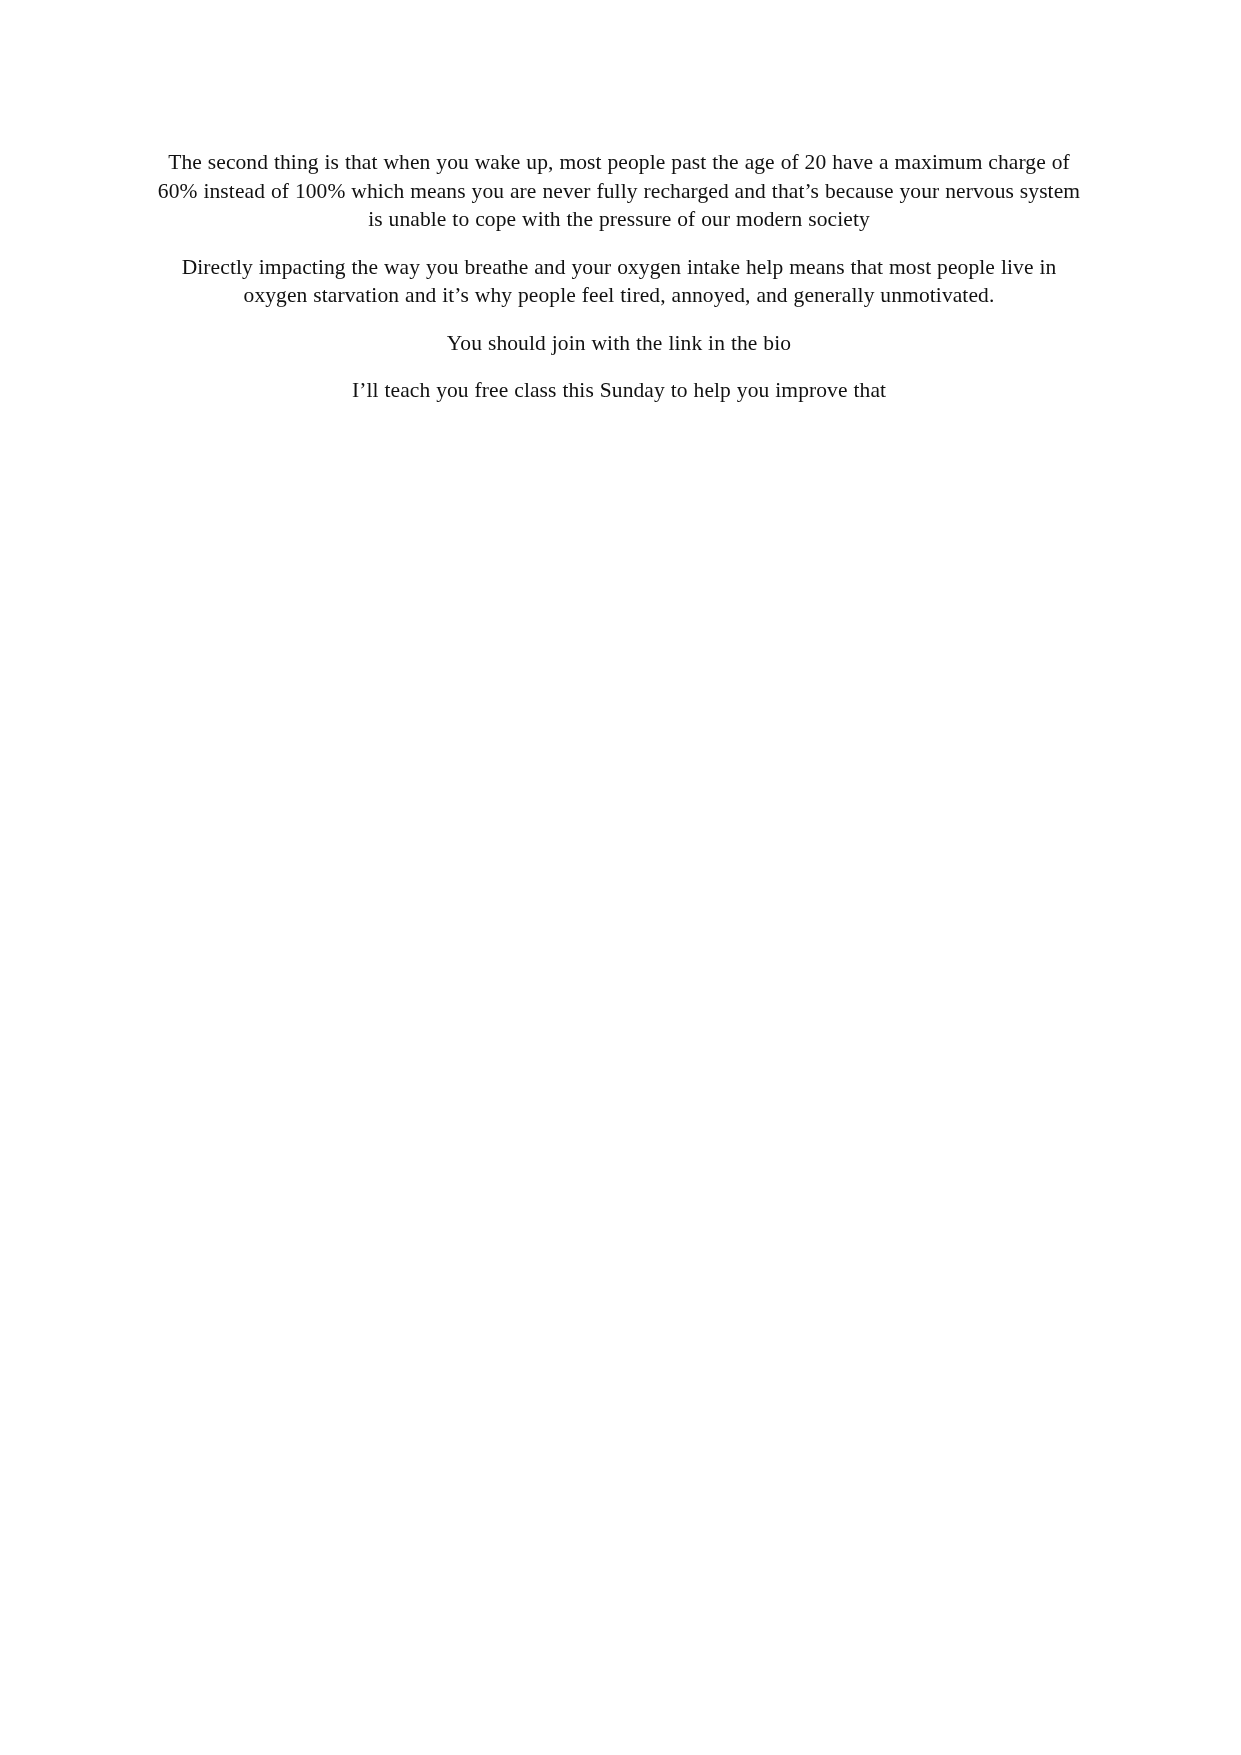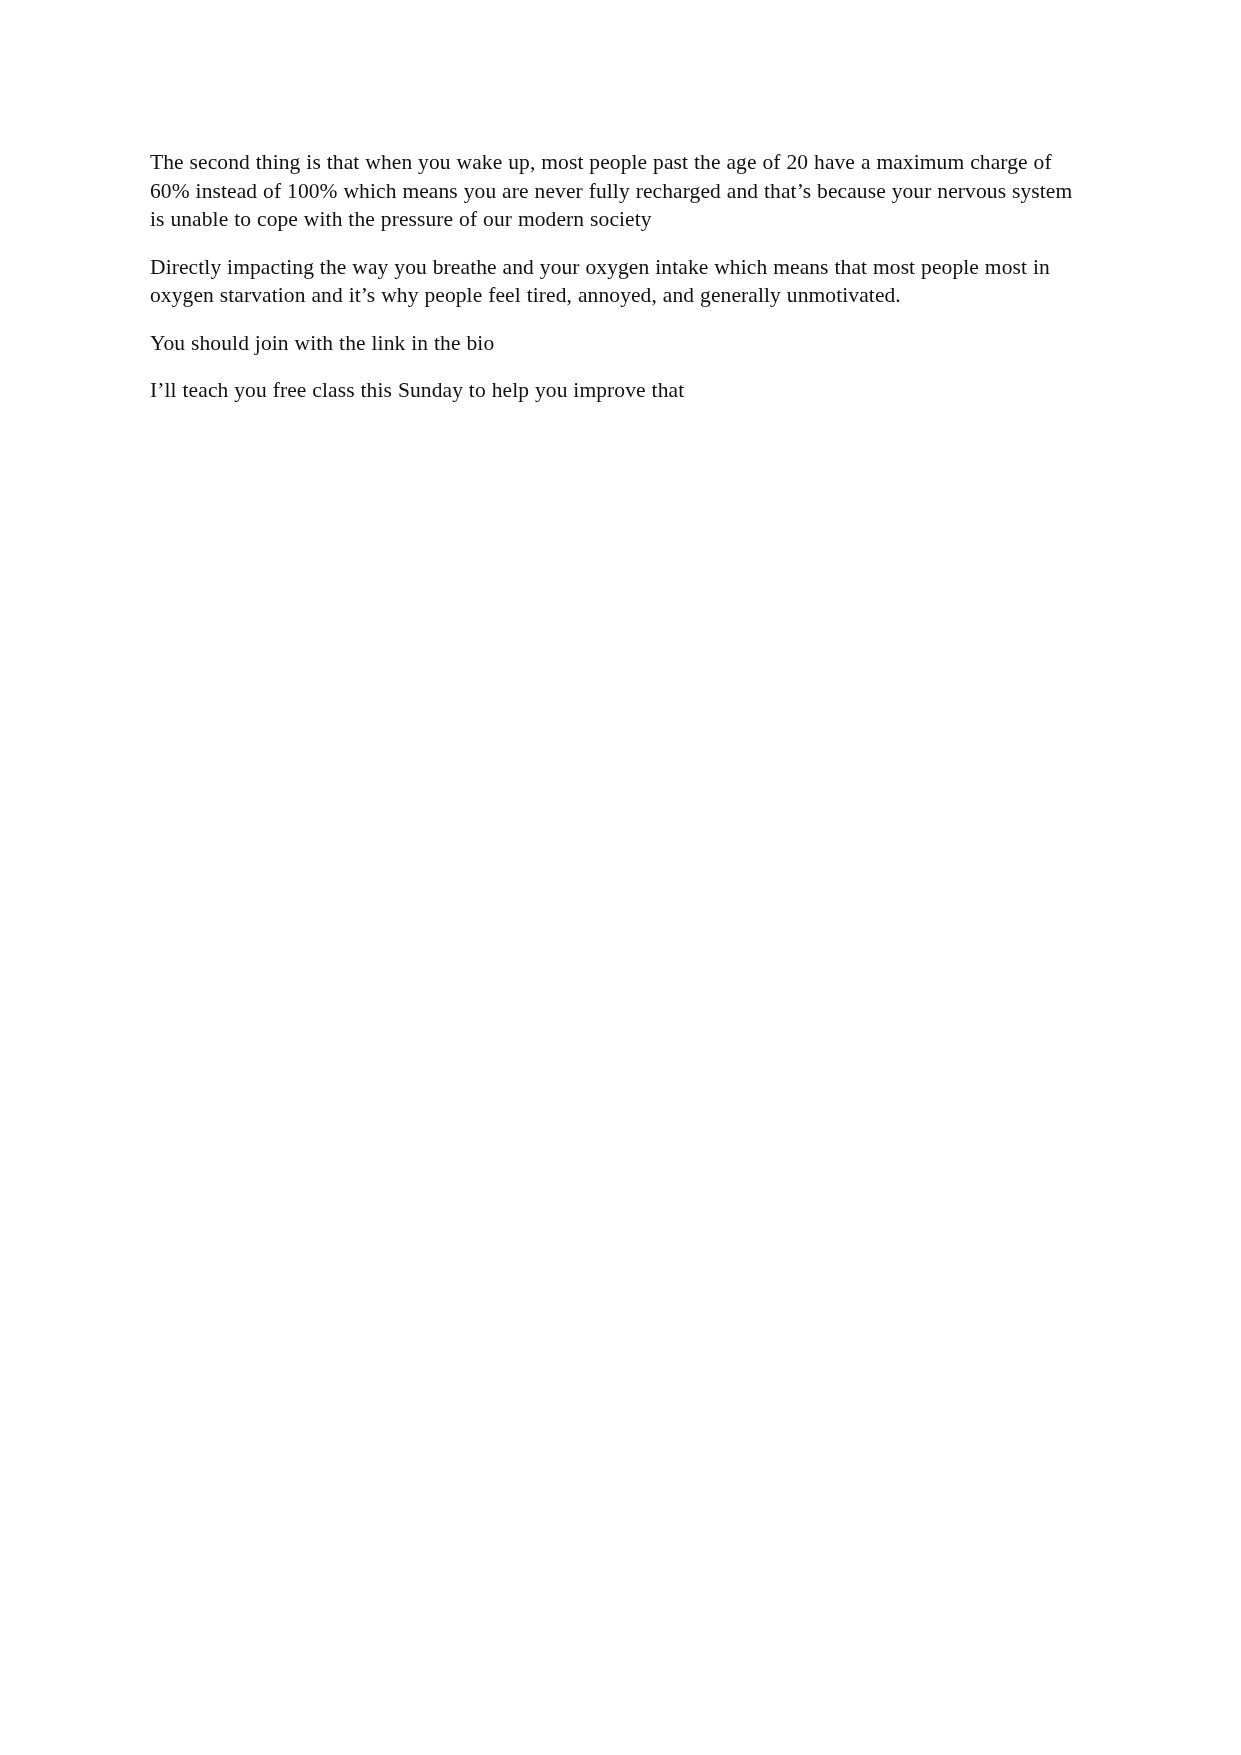--- a/index.html
+++ b/index.html
@@ -28,31 +28,31 @@
     left: 150px;
     top: 148px;
     width: 938px;
   }
   .para {
     font-family: "Liberation Serif", serif;
     font-size: 21.5px;
     line-height: 28.5px;
     color: #111111;
     margin: 0 0 19px 0;
-    text-align: left;
+    text-align: center;
     letter-spacing: 0.1px;
     word-spacing: 0.4px;
   }
   .para:last-child {
     margin-bottom: 0;
   }
 </style>
 </head>
 <body>
 
 <div class="page">
   <div class="content">
     <p class="para">The second thing is that when you wake up, most people past the age of 20 have a maximum charge of 60% instead of 100% which means you are never fully recharged and that’s because your nervous system is unable to cope with the pressure of our modern society</p>
-    <p class="para">Directly impacting the way you breathe and your oxygen intake which means that most people most in oxygen starvation and it’s why people feel tired, annoyed, and generally unmotivated.</p>
+    <p class="para">Directly impacting the way you breathe and your oxygen intake help means that most people live in oxygen starvation and it’s why people feel tired, annoyed, and generally unmotivated.</p>
     <p class="para">You should join with the link in the bio</p>
     <p class="para">I’ll teach you free class this Sunday to help you improve that</p>
   </div>
 </div>
 
 </body></html>

